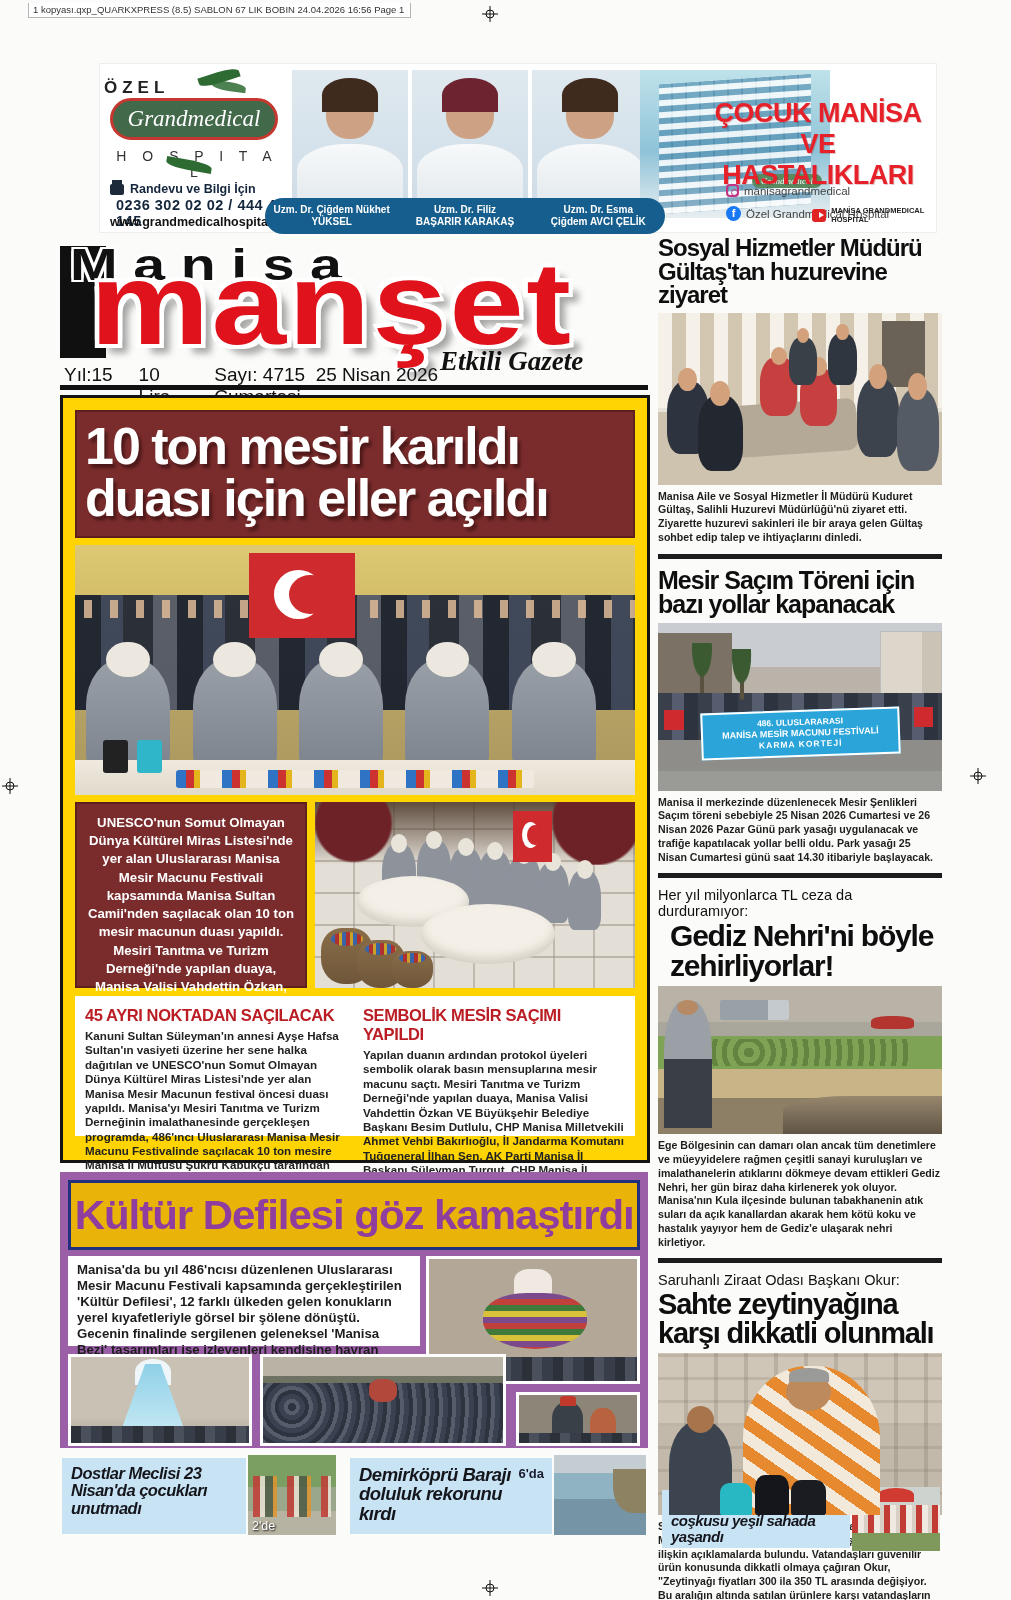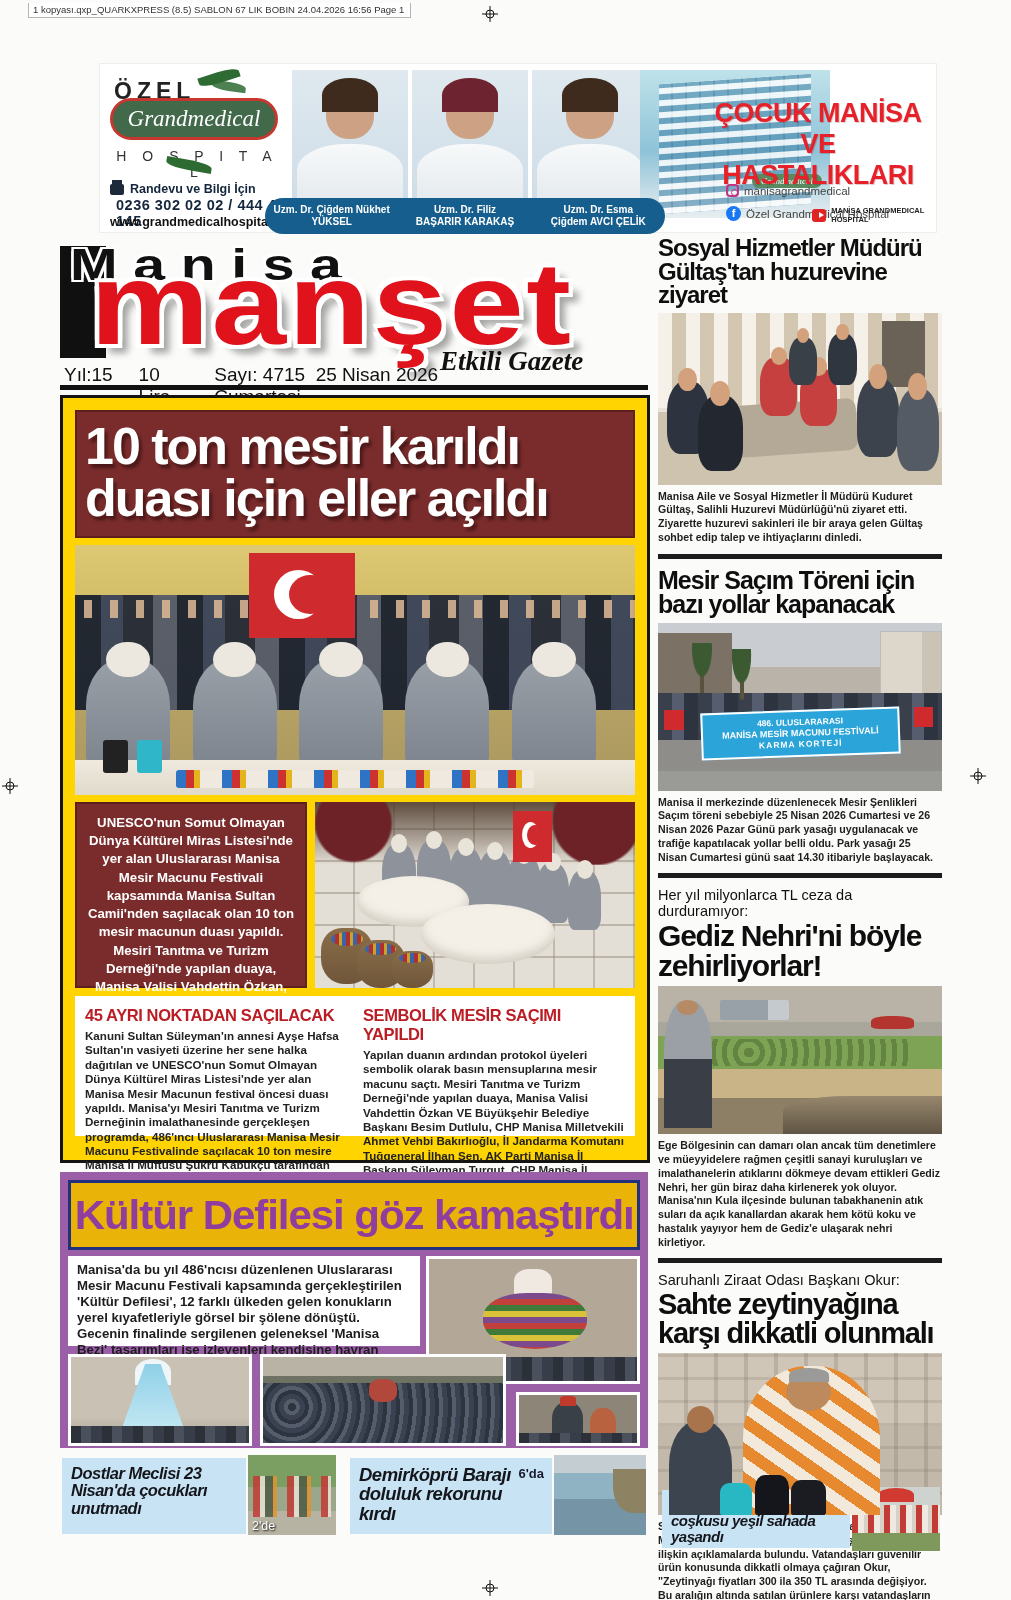--- a/index.html
+++ b/index.html
@@ -7,21 +7,21 @@
   .page{position:relative;width:1011px;height:1600px;background:#fbfbfa;margin:0 auto;overflow:hidden;}
 
   
   .printer-line{position:absolute;left:28px;top:3px;font-size:9.5px;color:#333;padding:1px 6px 2px 4px;border:1px solid #b5b5b5;border-top:none;background:#fff;}
   .reg{position:absolute;width:16px;height:16px;}
   .reg svg{display:block;}
 
   
   .ad{position:absolute;left:100px;top:64px;width:836px;height:168px;background:#fff;box-shadow:0 0 0 1px #eee;}
   .ad-left{position:absolute;left:0;top:0;width:190px;height:168px;}
-  .ozel{position:absolute;left:14px;top:14px;font-size:23px;font-weight:bold;letter-spacing:5px;color:#222;}
+  .ozel{position:absolute;left:4px;top:14px;font-size:17px;font-weight:bold;letter-spacing:5px;color:#222;}
   .leaf{position:absolute;background:#2e6b33;border-radius:0 50% 0 50%;}
   .leaf.l1{left:98px;top:8px;width:42px;height:11px;transform:rotate(-18deg);}
   .leaf.l2{left:112px;top:18px;width:34px;height:9px;transform:rotate(8deg);opacity:.85;}
   .leaf.l3{left:66px;top:96px;width:46px;height:10px;transform:rotate(10deg);}
   .logo-pill{position:absolute;left:10px;top:34px;width:168px;height:42px;background:#42694a;border:3px solid #c6372f;border-radius:22px;color:#fff;font-family:"Liberation Serif",serif;font-style:italic;font-size:23px;text-align:center;line-height:36px;}
   .hospital{position:absolute;left:12px;top:84px;width:170px;text-align:center;font-size:14px;letter-spacing:6px;color:#333;}
   .fax-ico{position:absolute;left:10px;top:120px;width:14px;height:11px;background:#1d2a3a;border-radius:2px;}
   .fax-ico:before{content:"";position:absolute;left:2px;top:-4px;width:10px;height:4px;background:#1d2a3a;}
   .contact-label{position:absolute;left:30px;top:118px;font-size:12.5px;font-weight:bold;color:#14263c;}
   .phone{position:absolute;left:16px;top:133px;font-size:14.5px;font-weight:bold;color:#14263c;letter-spacing:.5px;}
@@ -119,21 +119,21 @@
   .ph-fez{right:0;top:136px;width:124px;height:54px;background:#8d8678;}
   .ph-fez .fezman{position:absolute;left:28%;top:14%;width:26%;height:76%;background:#3a4048;border-radius:45% 45% 0 0;}
   .ph-fez .fezhat{position:absolute;left:35%;top:2%;width:13%;height:20%;background:#c0392b;border-radius:30% 30% 10% 10%;}
   .ph-fez .lady{position:absolute;left:60%;top:28%;width:22%;height:66%;background:#b8623f;border-radius:45% 45% 0 0;}
 
   
   .rightcol{position:absolute;left:658px;top:236px;width:284px;}
   .rtitle{margin:0 0 6px;font-weight:800;color:#0e0e0e;line-height:.98;letter-spacing:-1px;}
   .t1s{font-size:24px;}
   .t2s{font-size:25px;}
-  .t3s{font-size:30px;letter-spacing:-1.2px;}
+  .t3s{font-size:30px;letter-spacing:-1.2px;margin-left:12px;}
   .t4s{font-size:29px;letter-spacing:-1.2px;}
   .kicker{margin:0 0 2px;font-size:14.5px;color:#111;}
   .cap{margin:5px 0 0;font-size:10.6px;font-weight:bold;color:#1e1e1e;line-height:1.3;}
   .rule{height:5px;background:#1c1c1c;margin:9px 0;}
   .ph-elder{height:172px;background:linear-gradient(180deg,#e9e0cf 0 55%,#cec3ae 55% 100%);}
   .ph-elder:before{content:"";position:absolute;left:0;top:0;width:100%;height:58%;background:repeating-linear-gradient(90deg,rgba(255,255,255,.55) 0 14px,rgba(160,140,110,.3) 14px 28px);}
   .ph-elder .win{position:absolute;right:6%;top:5%;width:15%;height:38%;background:#6b6257;}
   .ph-elder .tblb{position:absolute;left:26%;top:52%;width:44%;height:30%;background:#b4a896;border-radius:10px;transform:rotate(-4deg);}
   .pers{position:absolute;border-radius:42% 42% 30% 30%;}
   .pers:before{content:"";position:absolute;top:-18%;left:28%;width:44%;height:32%;background:#d3a27c;border-radius:50%;}

